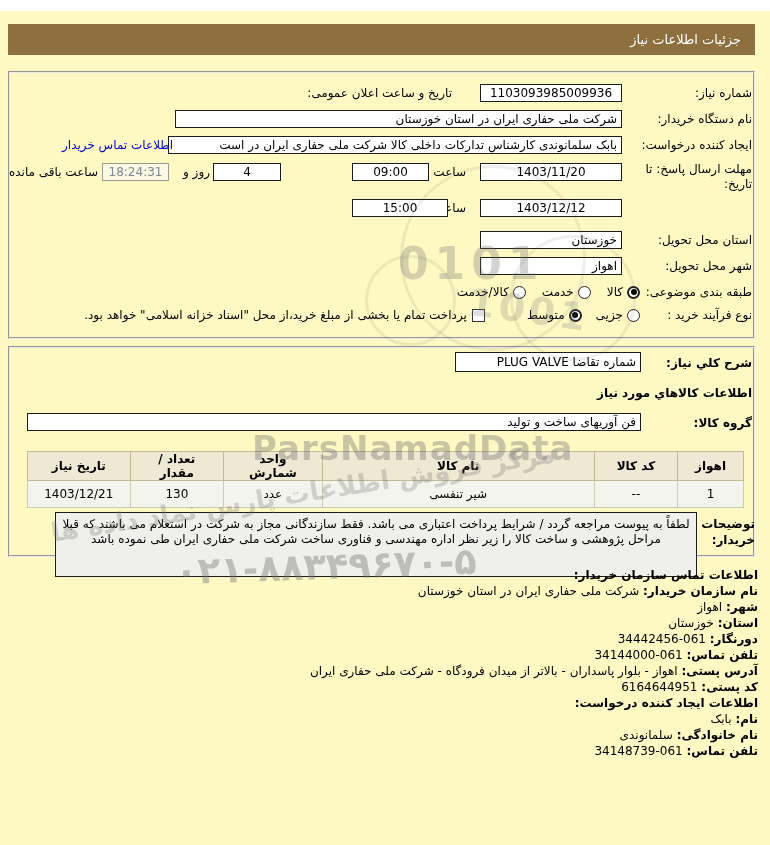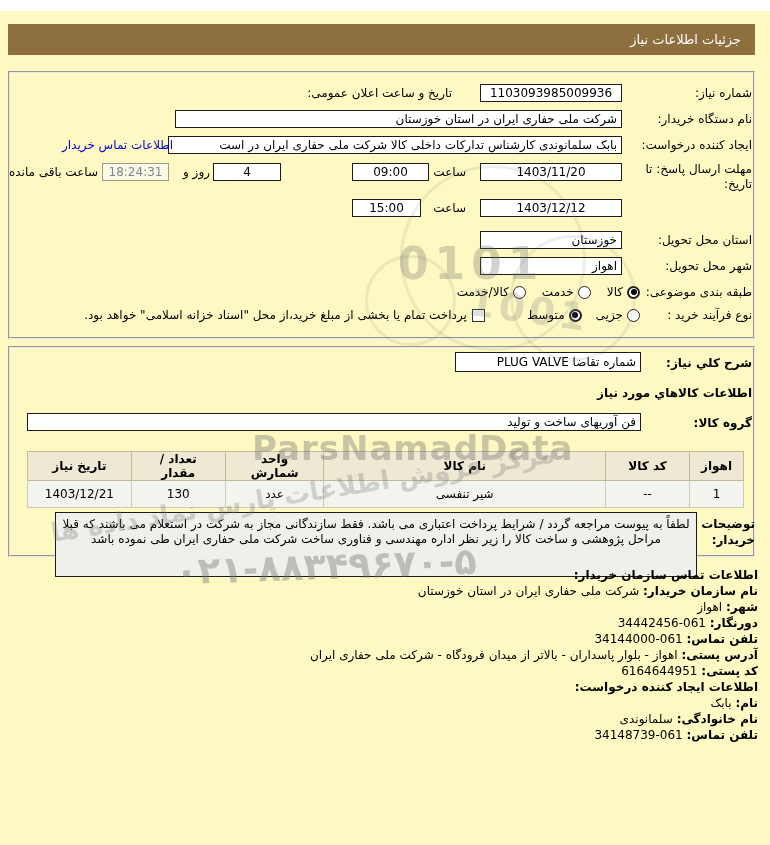--- a/index.html
+++ b/index.html
@@ -23,21 +23,21 @@
   .cream{background:#fcfae5;border:1px solid #9d9d8f;color:#7f8694;}
   .optrow{position:absolute;display:flex;align-items:center;height:18px;}
   .opt{display:flex;align-items:center;white-space:nowrap;}
   .radio{display:inline-block;width:13px;height:13px;border:1px solid #222;border-radius:50%;
          background:#fff;box-sizing:border-box;margin-left:4px;flex:0 0 auto;}
   .radio.sel{border-width:2px;}
   .radio.sel::after{content:"";display:block;width:6px;height:6px;margin:1.5px;background:#000;border-radius:50%;}
   .checkbox{display:inline-block;width:13px;height:13px;border:1px solid #333;background:#fff;
             box-sizing:border-box;margin-left:5px;flex:0 0 auto;}
   .goods-table{position:absolute;left:27px;top:451px;width:717px;border-collapse:collapse;font-size:12px;}
-  .goods-table th{background:#efe8d3;border:1px solid #c3bb97;font-weight:bold;height:26px;padding:0 11px;}
+  .goods-table th{background:#efe8d3;border:1px solid #c3bb97;font-weight:bold;height:26px;padding:0 17px;}
   .goods-table td{background:#f4f4ef;border:1px solid #cfcab2;height:26px;padding:0 4px;text-align:center;}
   .remarks-box{position:absolute;left:55px;top:512px;width:642px;height:65px;border:1px solid #1c1c1c;
                background:#efefec;box-sizing:border-box;text-align:center;line-height:15px;
                padding:4px 6px;overflow:hidden;}
   .contact{position:absolute;right:12px;top:567px;text-align:right;line-height:16px;}
   .wm{position:absolute;pointer-events:none;z-index:4;font-weight:bold;}
   .wm-circle{position:absolute;pointer-events:none;z-index:3;border:3px solid rgba(90,90,90,0.10);border-radius:50%;}
 </style>
 </head>
 <body>
@@ -66,21 +66,21 @@
   <div class="vbox center ltr" style="left:480px;top:163px;width:142px;">1403/11/20</div>
   <span class="lbl" style="right:304px;top:165px;">ساعت</span>
   <div class="vbox center ltr" style="left:352px;top:163px;width:77px;">09:00</div>
   <div class="vbox center ltr" style="left:213px;top:163px;width:68px;">4</div>
   <span class="lbl" style="right:560px;top:165px;">روز و</span>
   <div class="vbox center ltr cream" style="left:102px;top:163px;width:67px;">18:24:31</div>
   <span class="lbl" style="right:672px;top:165px;">ساعت باقی مانده</span>
 
   <div class="vbox center ltr" style="left:480px;top:199px;width:142px;">1403/12/12</div>
   <span class="lbl" style="right:304px;top:201px;">ساعت</span>
-  <div class="vbox center ltr" style="left:352px;top:199px;width:69px;">15:00</div>
+  <div class="vbox center ltr" style="left:352px;top:199px;width:96px;">15:00</div>
 
   <span class="lbl" style="right:18px;top:233px;">استان محل تحویل:</span>
   <div class="vbox rtl-val" style="left:480px;top:231px;width:142px;">خوزستان</div>
 
   <span class="lbl" style="right:18px;top:259px;">شهر محل تحویل:</span>
   <div class="vbox rtl-val" style="left:480px;top:257px;width:142px;">اهواز</div>
 
   <span class="lbl" style="right:18px;top:285px;">طبقه بندی موضوعی:</span>
   <div class="optrow" style="left:388px;top:283px;width:252px;gap:16px;">
     <span class="opt">
@@ -157,20 +157,21 @@
   <span class="lbl b" style="right:15px;top:516px;line-height:16px;">
     <span>توضیحات</span><br>
     <span>خریدار:</span>
   </span>
   <div class="remarks-box">لطفاً به پیوست مراجعه گردد / شرایط پرداخت اعتباری می باشد. فقط سازندگانی مجاز به شرکت در استعلام می باشند که قبلا مراحل پژوهشی و ساخت کالا را زیر نظر اداره مهندسی و فناوری ساخت شرکت ملی حفاری ایران طی نموده باشد</div>
 
   <div class="contact">
     <div class="b">اطلاعات تماس سازمان خریدار:</div>
     <div><span class="b">نام سازمان خریدار:</span> <span>شرکت ملی حفاری ایران در استان خوزستان</span></div>
     <div><span class="b">شهر:</span> <span>اهواز</span></div>
+    <div><span class="b">استان:</span> <span>خوزستان</span></div>
     <div><span class="b">دورنگار:</span> <span class="ltr">34442456-061</span></div>
     <div><span class="b">تلفن تماس:</span> <span class="ltr">34144000-061</span></div>
     <div><span class="b">آدرس پستی:</span> <span>اهواز - بلوار پاسداران - بالاتر از میدان فرودگاه - شرکت ملی حفاری ایران</span></div>
     <div><span class="b">کد پستی:</span> <span class="ltr">6164644951</span></div>
     <div class="b">اطلاعات ایجاد کننده درخواست:</div>
     <div><span class="b">نام:</span> <span>بابک</span></div>
     <div><span class="b">نام خانوادگی:</span> <span>سلمانوندی</span></div>
     <div><span class="b">تلفن تماس:</span> <span class="ltr">34148739-061</span></div>
   </div>
 

